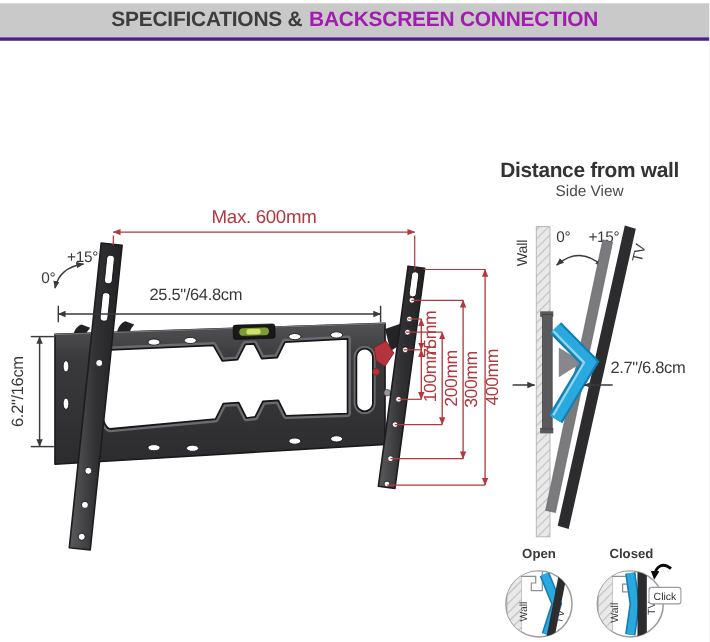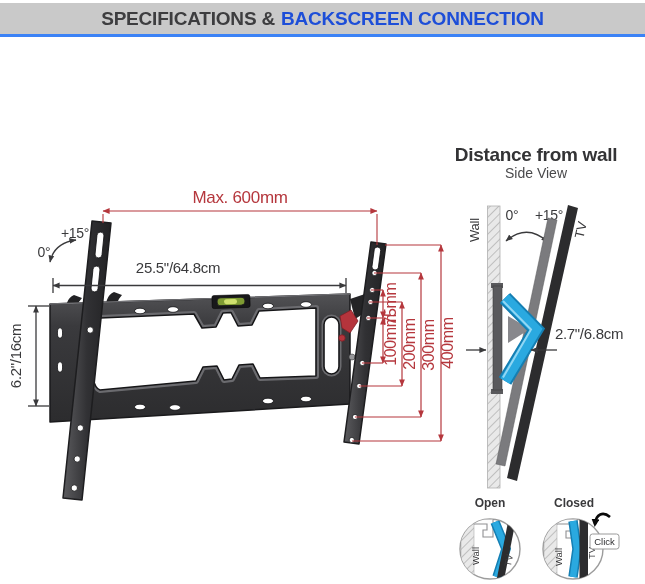--- a/index.html
+++ b/index.html
@@ -1,22 +1,22 @@
 <!DOCTYPE html>
 <html><head>
 <meta charset="utf-8">
 <style>
   html,body{margin:0;padding:0;background:#fff;}
   .page{position:relative;width:645px;height:584px;background:#fff;outline:1px solid #e3e3e3;
         font-family:"Liberation Sans",sans-serif;overflow:hidden;}
   .hdr{position:absolute;top:3px;left:0;width:645px;height:31px;background:#c9c9c9;
-       border-bottom:3px solid #3b82f6;display:flex;align-items:center;justify-content:center;
+       border-bottom:3px solid #4c1d95;display:flex;align-items:center;justify-content:center;
        font-weight:bold;font-size:19px;letter-spacing:-0.2px;text-align:center;}
   .hdr .dark{color:#3d3d3f;}
-  .hdr .red{color:#1d4ed8;margin-left:6px;}
+  .hdr .red{color:#a21caf;margin-left:6px;}
   svg{position:absolute;left:0;top:0;}
   text{font-family:"Liberation Sans",sans-serif;}
   .t-red{fill:#b5373d;font-size:16px;letter-spacing:-0.4px;}
   .t-red-big{fill:#b5373d;font-size:17px;letter-spacing:-0.3px;}
   .t-dark{fill:#3a3a3c;font-size:15px;letter-spacing:-0.3px;}
   .t-ang{fill:#3a3a3c;font-size:14px;letter-spacing:-0.3px;}
   .t-title{fill:#333335;font-size:19px;font-weight:bold;letter-spacing:-0.3px;}
   .t-sub{fill:#4a4a4c;font-size:14px;}
   .t-side{fill:#3a3a3c;font-size:13px;letter-spacing:-0.2px;}
   .t-inset-lbl{fill:#3a3a3c;font-size:12px;font-weight:bold;}

